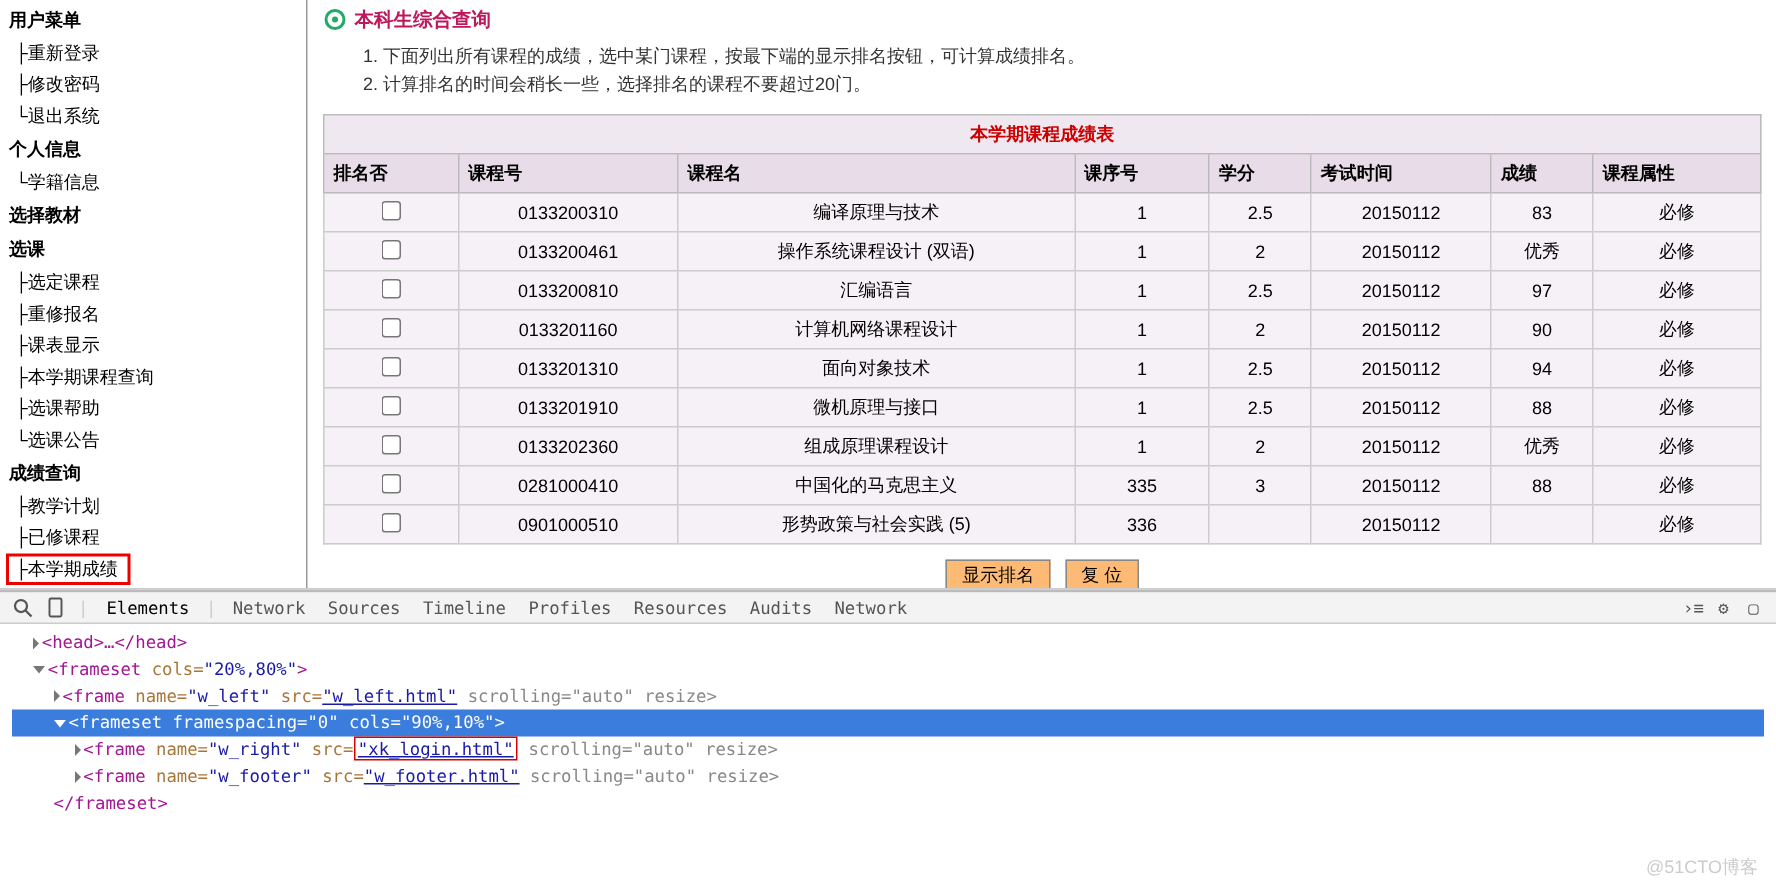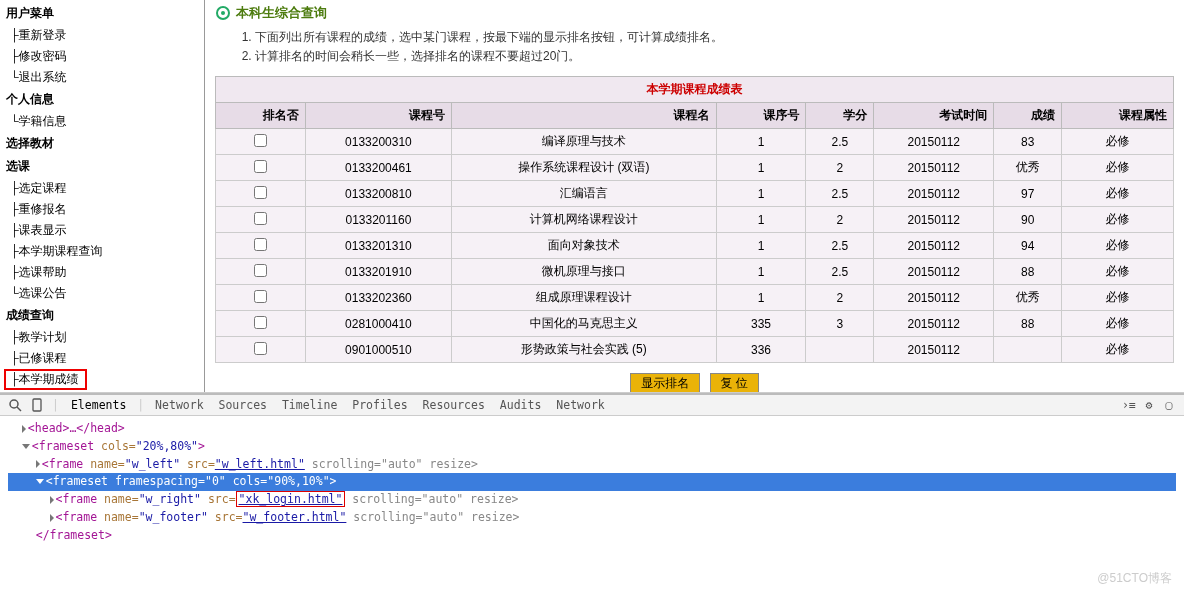--- a/index.html
+++ b/index.html
@@ -6,29 +6,29 @@
 body { font-family:"Microsoft YaHei",SimSun,Arial,sans-serif; font-size:12px; background:#fff; color:#000; }
 .wrap { width:1184px; height:593px; display:flex; flex-direction:column; position:relative; }
 .top { height:393px; display:flex; border-bottom:1px solid #ccc; }
 .sidebar { width:205px; background:#fff; border-right:1px solid #999; overflow:auto; padding:2px 4px; }
 .sb-head { font-weight:bold; padding:3px 2px; color:#000; }
 .sb-item { padding:2px 2px 2px 6px; color:#000; cursor:pointer; }
 .sb-item.hl { border:2px solid #e00; display:inline-block; padding:0 6px 0 4px; }
 .main { flex:1; background:#fff; padding:4px 10px 8px; overflow:auto; }
 .ptitle { display:flex; align-items:center; gap:5px; margin-bottom:6px; }
 .gear { width:16px; height:16px; display:inline-block; }
-.ptitle-text { color:#4d7c0f; font-weight:bold; font-size:13px; }
+.ptitle-text { color:#be185d; font-weight:bold; font-size:13px; }
 .main ol { margin:4px 0 10px 40px; color:#333; }
 .main ol li { line-height:1.6; }
 .grade-tbl { width:100%; border-collapse:collapse; background:#f4edf4; border:1px solid #aaa; }
 .grade-tbl .thead-title td { text-align:center; color:#c00; font-weight:bold; padding:4px; background:#f0e8f0; border:1px solid #bbb; }
-.grade-tbl th { background:#e7dce7; border:1px solid #bbb; padding:4px 6px; font-weight:bold; text-align:right; }
+.grade-tbl th { background:#e7dce7; border:1px solid #bbb; padding:4px 6px; font-weight:bold; text-align:left; }
 .grade-tbl td { border:1px solid #ccc; padding:4px 6px; text-align:center; background:#f6f1f6; }
 .btnrow { text-align:center; padding:10px 0; }
-.btnrow button { font-family:inherit; font-size:12px; padding:1px 10px; margin:0 3px; border:1px solid #888; background:#eab308; cursor:pointer; }
+.btnrow button { font-family:inherit; font-size:12px; padding:1px 10px; margin:0 3px; border:1px solid #888; background:#fdba74; cursor:pointer; }
 .devtools { flex:1; display:flex; flex-direction:column; font-family:Menlo,Consolas,monospace; font-size:11.5px; border-top:2px solid #bbb; }
 .dt-bar { display:flex; align-items:center; gap:8px; padding:3px 8px; border-bottom:1px solid #ccc; background:#f3f3f3; }
 .dt-bar .ico { width:14px; height:14px; display:inline-flex; align-items:center; justify-content:center; color:#555; }
 .dt-tab { color:#555; padding:2px 4px; cursor:pointer; }
 .dt-tab.active { color:#000; font-weight:500; }
 .dt-sep { color:#ccc; }
 .dt-right { margin-left:auto; display:flex; gap:6px; }
 .dom { padding:4px 8px; line-height:1.55; overflow:auto; }
 .dom .ln { white-space:pre; }
 .tri { display:inline-block; width:0; height:0; border-left:4px solid #777; border-top:4px solid transparent; border-bottom:4px solid transparent; margin-right:2px; vertical-align:middle; }

